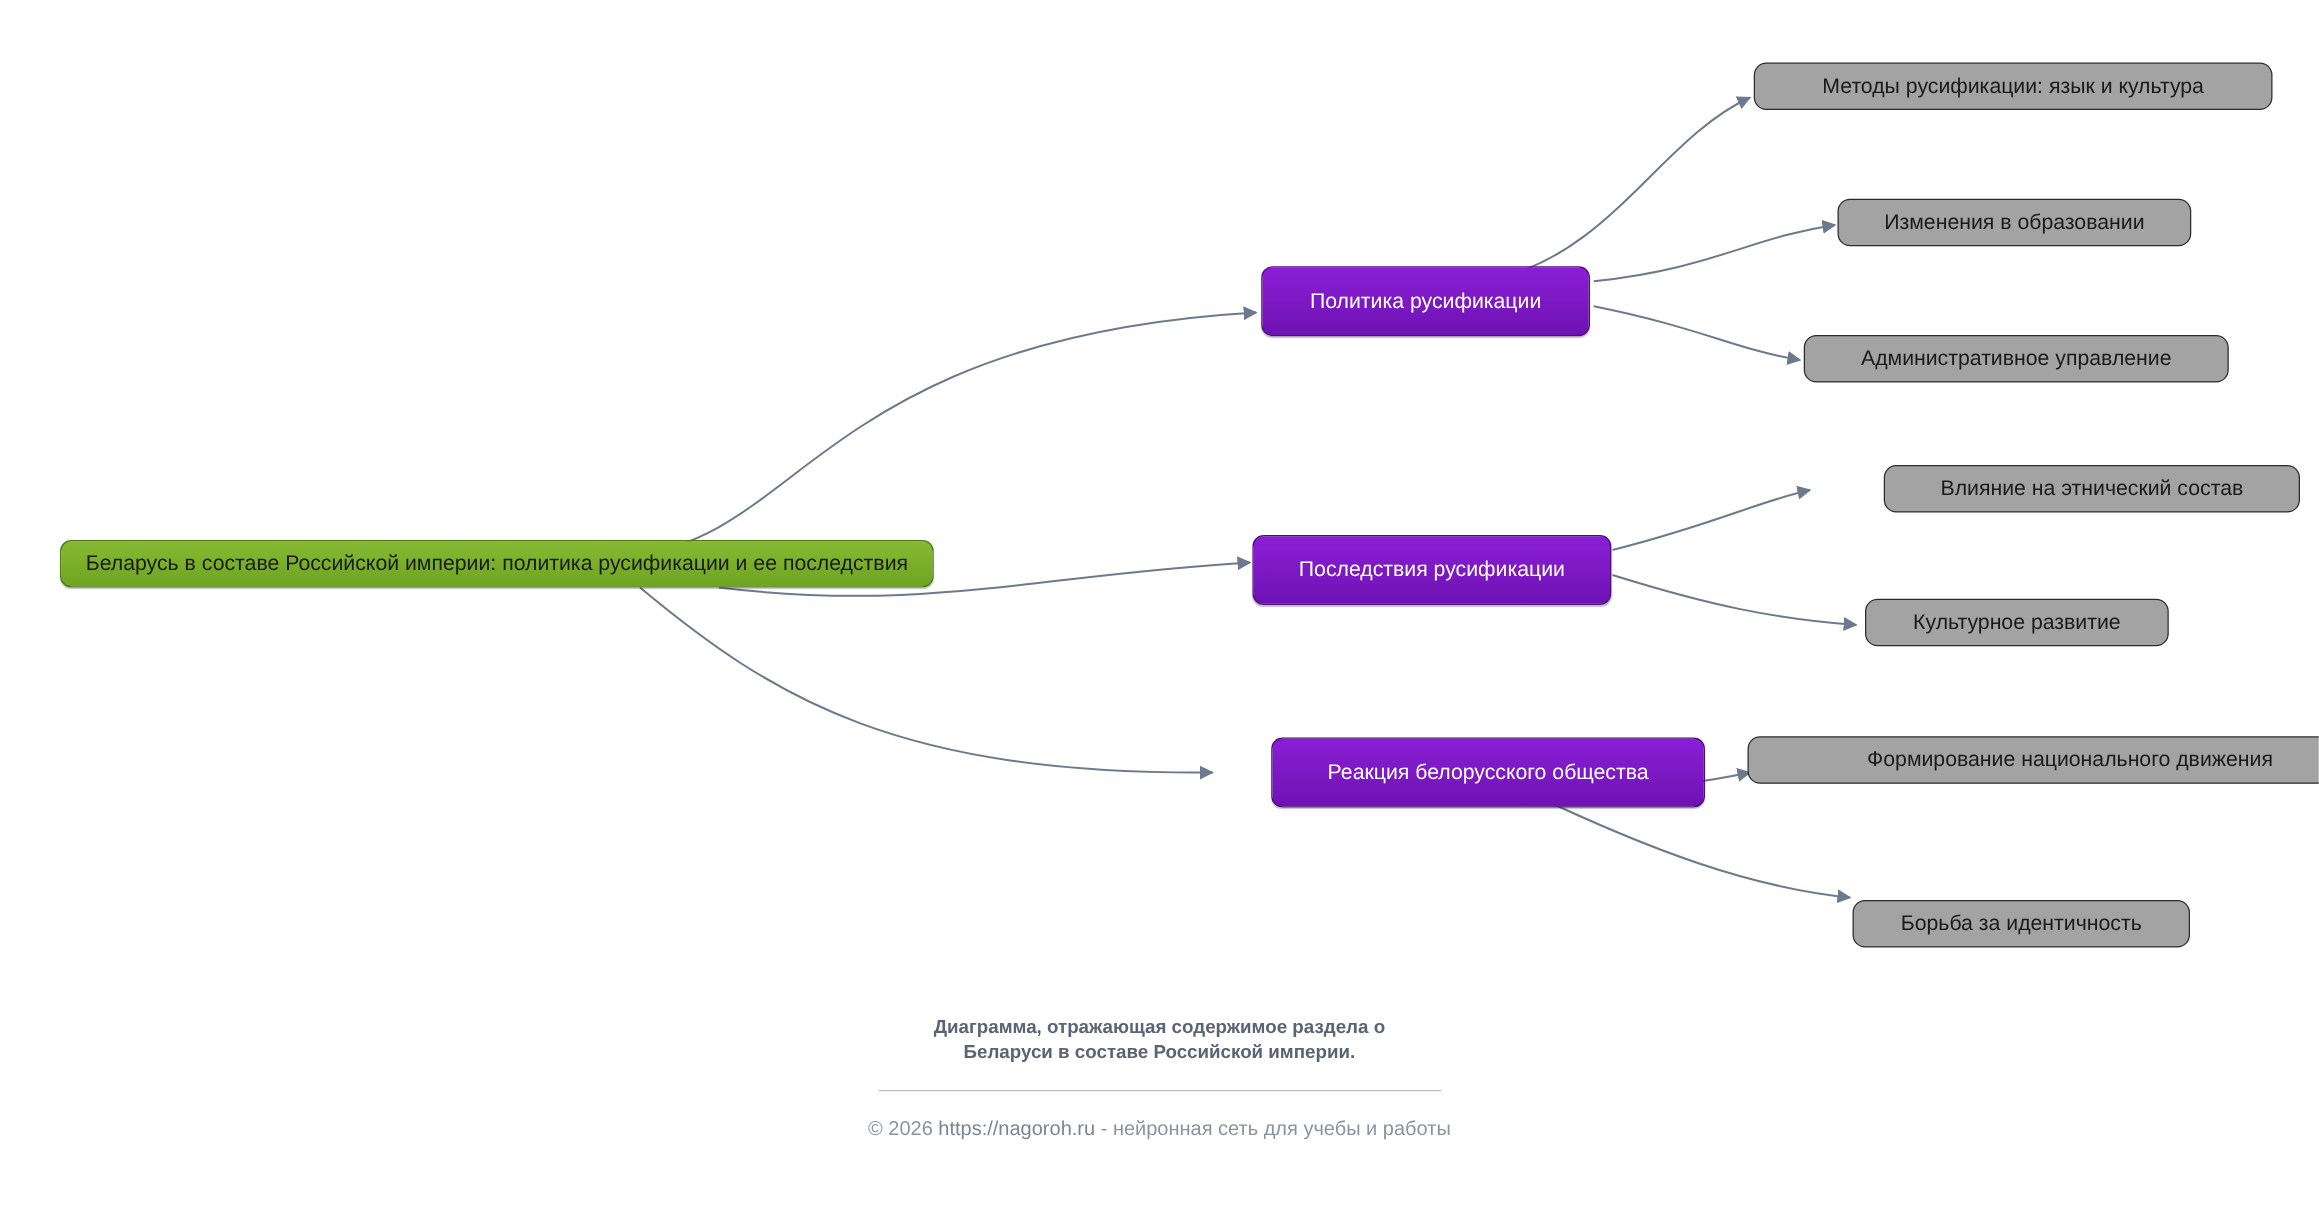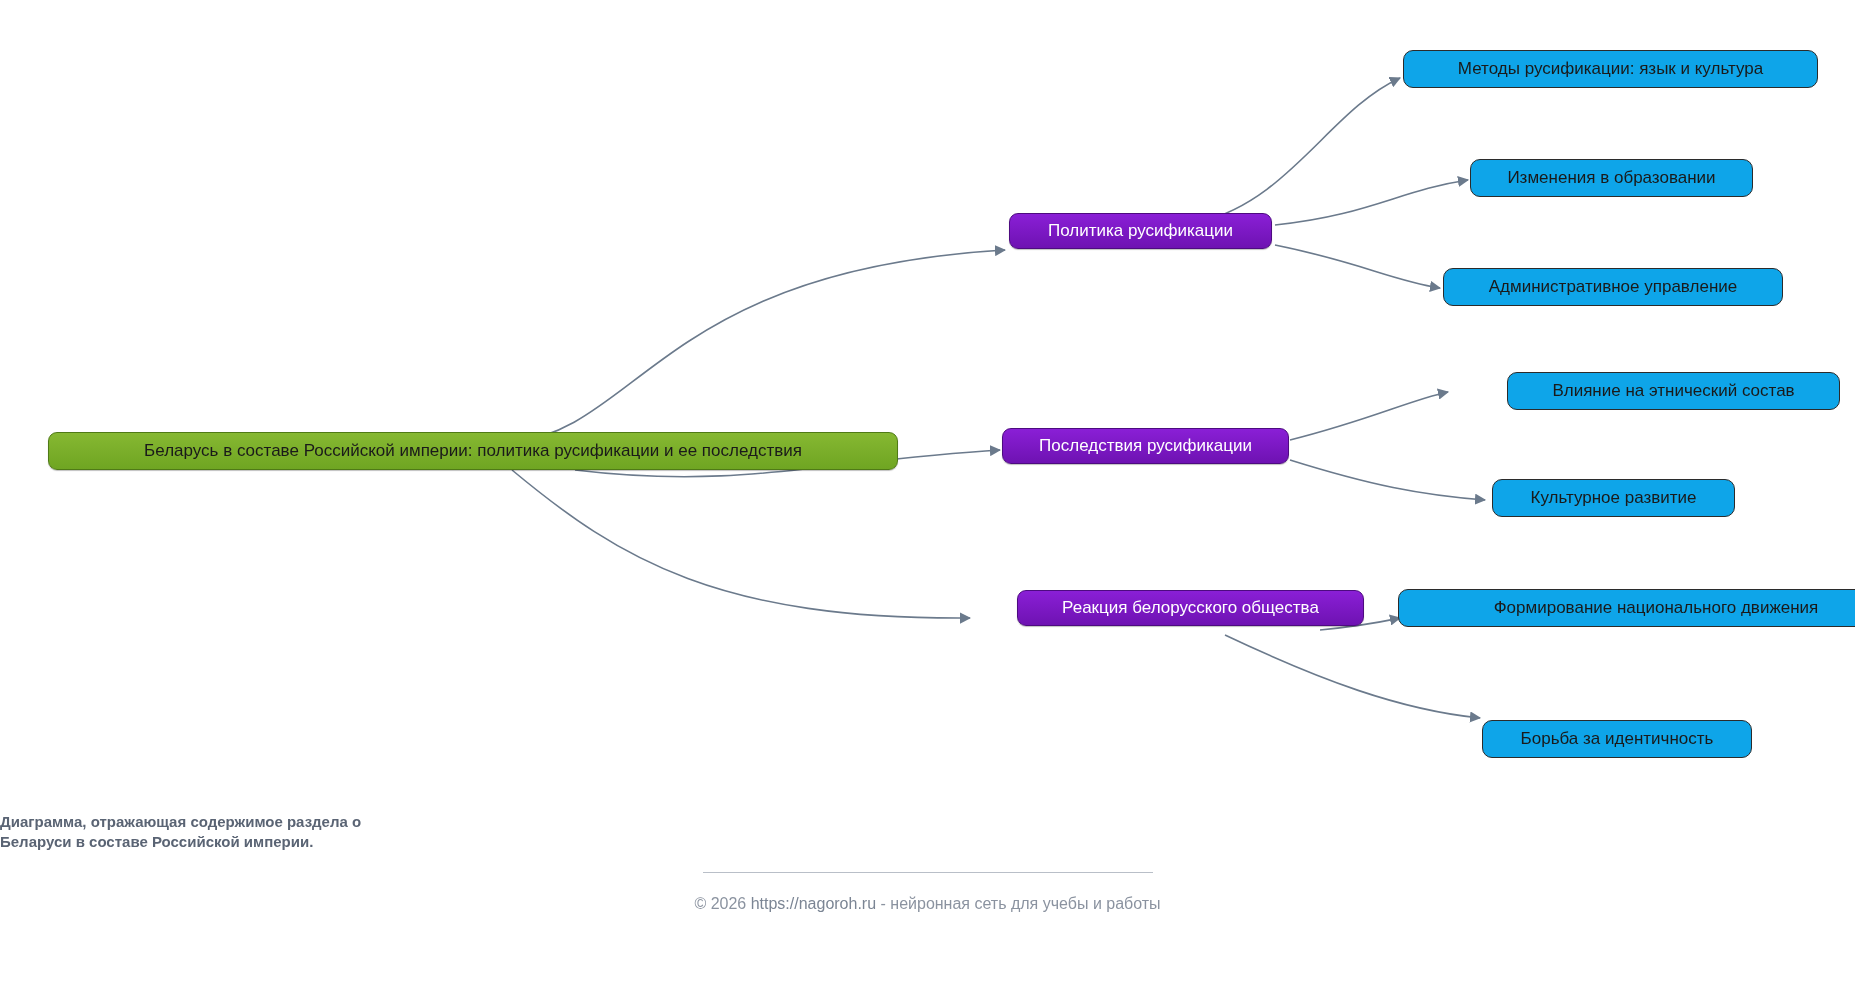--- a/index.html
+++ b/index.html
@@ -44,38 +44,39 @@
     padding: 0 14px;
     box-shadow: 0 1px 1px rgba(0,0,0,0.25);
   }
   .node-branch {
     background: #7b16c4;
     background: linear-gradient(#8a1fd6, #6e12b2);
     border: 1px solid #4d0b80;
     border-radius: 9px;
     color: #ffffff;
     font-size: 17px;
-    height: 36px;
+    height: 56px;
     padding: 0 4px;
     box-shadow: 0 1px 1px rgba(0,0,0,0.25);
   }
   .node-leaf {
-    background: #0ea5e9;
+    background: #a3a3a3;
     border: 1.6px solid #2b2b2b;
     border-radius: 10px;
     color: #1a1a1a;
     font-size: 17px;
     height: 38px;
     padding: 0 16px;
   }
   .caption {
     position: absolute;
     left: 0;
     top: 812px;
     width: 1855px;
+    text-align: center;
     color: #5a6474;
     font-size: 15px;
     font-weight: bold;
     line-height: 1.35;
   }
   .caption-rule {
     position: absolute;
     left: 50%;
     top: 872px;
     transform: translateX(-50%);
@@ -118,21 +119,21 @@
       <path d="M 1275 245 C 1360 262 1390 280 1440 288"></path>
 
       <path d="M 1290 440 C 1370 420 1410 400 1448 392"></path>
       <path d="M 1290 460 C 1370 485 1420 495 1485 500"></path>
 
       <path d="M 1320 630 C 1370 625 1390 620 1400 618"></path>
       <path d="M 1225 635 C 1320 680 1400 710 1480 718"></path>
     </g>
   </svg>
 
-  <div class="node node-root" style="left:48px; top:432px; width:850px;text-align:center;">
+  <div class="node node-root" style="left:48px; top:432px; width:699px;text-align:center;">
     <span>Беларусь в составе Российской империи: политика русификации и ее последствия</span>
   </div>
 
   <div class="node node-branch" style="left:1009px; top:213px; width:263px;">
     <span>Политика русификации</span>
   </div>
   <div class="node node-leaf" style="left:1403px; top:50px; width:415px;">
     <span>Методы русификации: язык и культура</span>
   </div>
   <div class="node node-leaf" style="left:1470px; top:159px; width:283px;">

